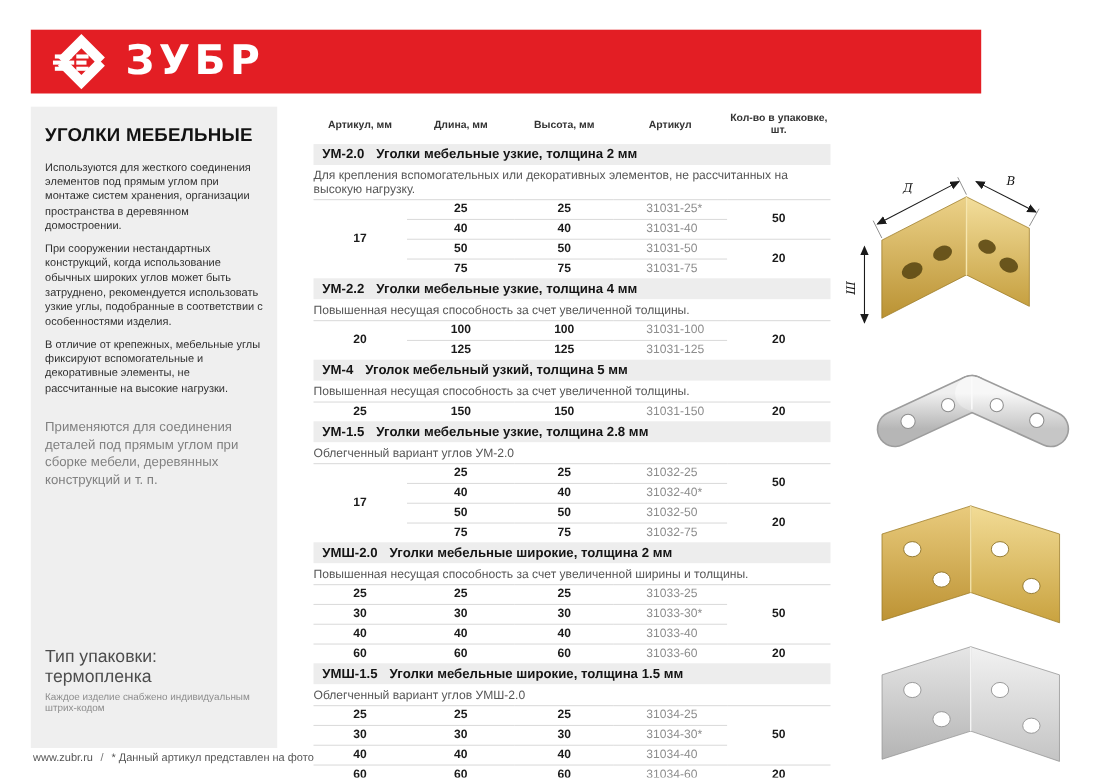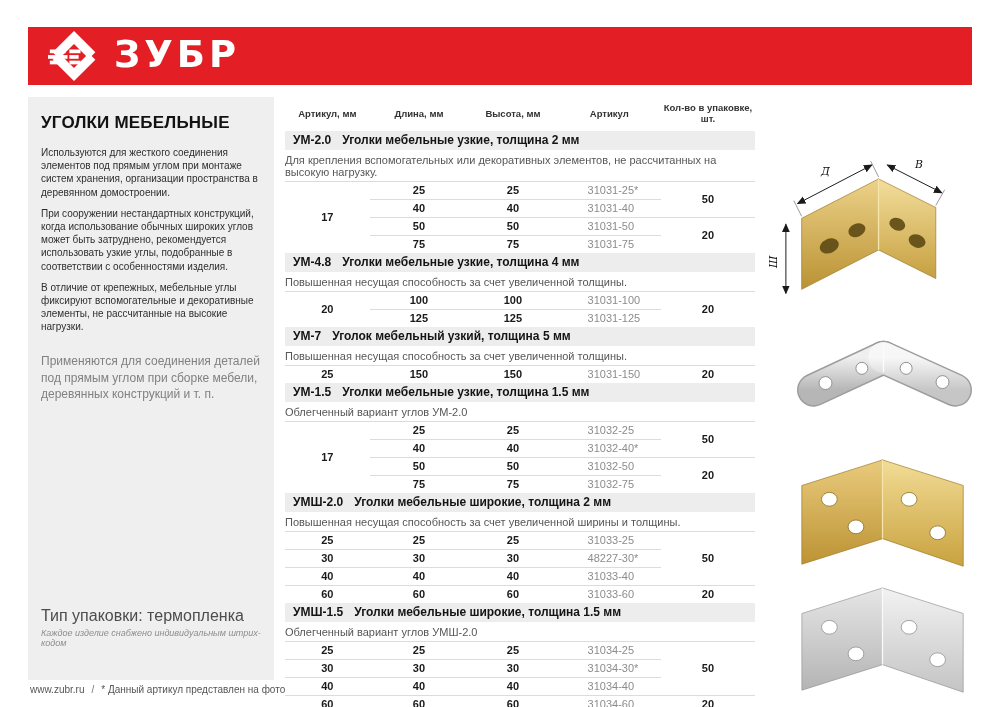--- a/index.html
+++ b/index.html
@@ -1,34 +1,34 @@
 <!DOCTYPE html>
 <html><head>
 <meta charset="utf-8">
 <style>
   html,body{margin:0;padding:0;background:#fff;}
   .page{position:relative;width:1000px;height:707px;background:#fff;overflow:hidden;
         font-family:"Liberation Sans","DejaVu Sans",sans-serif;-webkit-font-smoothing:antialiased;}
 
   
-  .redbar{position:absolute;left:28px;top:27px;width:944px;height:58px;background:#e31e24;
+  .redbar{position:absolute;left:28px;top:27px;width:864px;height:58px;background:#e31e24;
           display:flex;align-items:center;padding-left:20px;box-sizing:border-box;}
   .logo-icon{margin-right:14px;flex:0 0 auto;}
   .logo-text{color:#fff;font-size:37px;font-weight:800;letter-spacing:4px;
              font-family:"DejaVu Sans","Liberation Sans",sans-serif;line-height:1;padding-bottom:3px;}
 
   
-  .sb{position:absolute;left:28px;top:97px;width:246px;height:583px;background:#efefef;
+  .sb{position:absolute;left:28px;top:97px;width:224px;height:583px;background:#efefef;
       box-sizing:border-box;padding:16px 13px 0 13px;}
   .sb-title{font-size:17px;font-weight:800;color:#121212;margin:0 0 13px 0;letter-spacing:.2px;}
   .sb p{font-size:10px;color:#2e2e2e;line-height:1.32;margin:0 0 8px 0;}
   .sb .note{font-size:12px;color:#818181;line-height:1.35;margin-top:20px;}
   .pack{position:absolute;left:13px;right:10px;bottom:32px;}
   .pack-type{font-size:16px;color:#4c4c4c;}
-  .pack-note{font-size:9px;color:#8d8d8d;margin-top:3px;font-style:italic;}
+  .pack-note{font-size:9px;color:#8d8d8d;margin-top:3px;}
 
   
   .footer{position:absolute;left:30px;top:684px;font-size:10px;color:#555;}
   .footer a{color:#555;text-decoration:none;}
   .footer .sep{margin:0 7px;color:#777;}
 
   
   .tablewrap{position:absolute;left:285px;top:98px;width:470px;}
   table.spec{width:100%;border-collapse:collapse;table-layout:fixed;}
   table.spec th{font-size:9.5px;font-weight:bold;color:#333;text-align:center;
@@ -124,54 +124,54 @@
           <td class="art">31031-50</td>
           <td class="num" rowspan="2">20</td>
         </tr>
         <tr class="data">
           <td class="num">75</td>
           <td class="num">75</td>
           <td class="art">31031-75</td>
         </tr>
 
         <tr class="sec">
-          <td colspan="5"><span class="code">УМ-4.8</span><span>Уголки мебельные узкие, толщина 4 мм</span></td>
+          <td colspan="5"><span class="code">УМ-2.2</span><span>Уголки мебельные узкие, толщина 4 мм</span></td>
         </tr>
         <tr class="desc">
           <td colspan="5">Повышенная несущая способность за счет увеличенной толщины.</td>
         </tr>
         <tr class="data">
           <td class="num" rowspan="2">20</td>
           <td class="num">100</td>
           <td class="num">100</td>
           <td class="art">31031-100</td>
           <td class="num" rowspan="2">20</td>
         </tr>
         <tr class="data">
           <td class="num">125</td>
           <td class="num">125</td>
           <td class="art">31031-125</td>
         </tr>
 
         <tr class="sec">
-          <td colspan="5"><span class="code">УМ-7</span><span>Уголок мебельный узкий, толщина 5 мм</span></td>
+          <td colspan="5"><span class="code">УМ-4</span><span>Уголок мебельный узкий, толщина 5 мм</span></td>
         </tr>
         <tr class="desc">
           <td colspan="5">Повышенная несущая способность за счет увеличенной толщины.</td>
         </tr>
         <tr class="data">
           <td class="num">25</td>
           <td class="num">150</td>
           <td class="num">150</td>
           <td class="art">31031-150</td>
           <td class="num">20</td>
         </tr>
 
         <tr class="sec">
-          <td colspan="5"><span class="code">УМ-1.5</span><span>Уголки мебельные узкие, толщина 1.5 мм</span></td>
+          <td colspan="5"><span class="code">УМ-1.5</span><span>Уголки мебельные узкие, толщина 2.8 мм</span></td>
         </tr>
         <tr class="desc">
           <td colspan="5">Облегченный вариант углов УМ-2.0</td>
         </tr>
         <tr class="data">
           <td class="num" rowspan="4">17</td>
           <td class="num">25</td>
           <td class="num">25</td>
           <td class="art">31032-25</td>
           <td class="num" rowspan="2">50</td>
@@ -203,21 +203,21 @@
           <td class="num">25</td>
           <td class="num">25</td>
           <td class="num">25</td>
           <td class="art">31033-25</td>
           <td class="num" rowspan="3">50</td>
         </tr>
         <tr class="data">
           <td class="num">30</td>
           <td class="num">30</td>
           <td class="num">30</td>
-          <td class="art">48227-30*</td>
+          <td class="art">31033-30*</td>
         </tr>
         <tr class="data">
           <td class="num">40</td>
           <td class="num">40</td>
           <td class="num">40</td>
           <td class="art">31033-40</td>
         </tr>
         <tr class="data">
           <td class="num">60</td>
           <td class="num">60</td>

